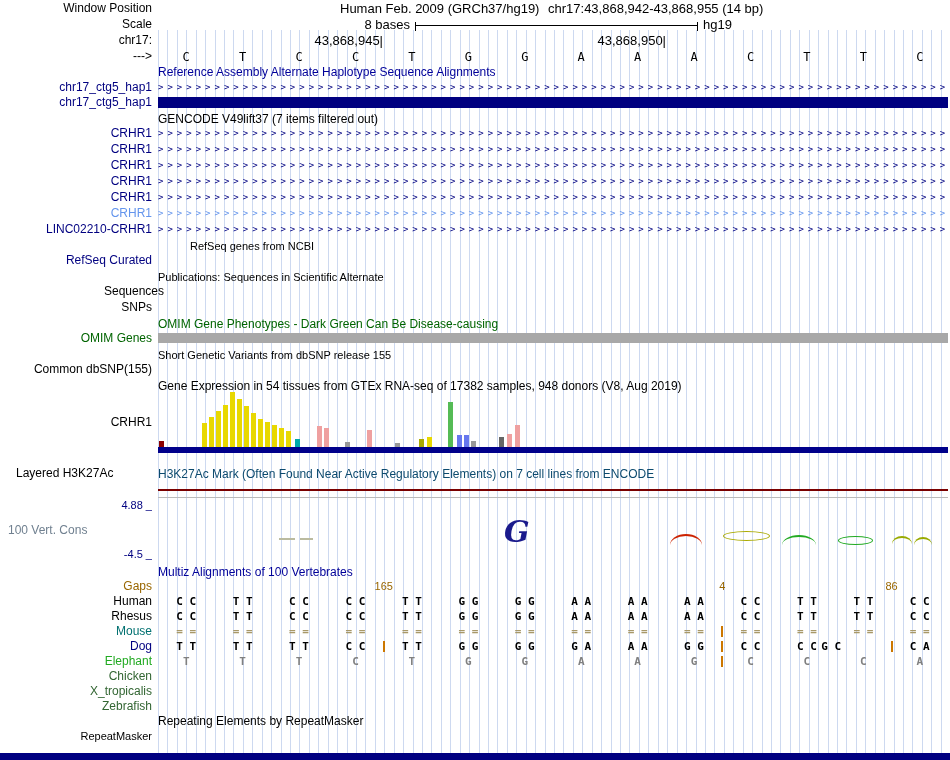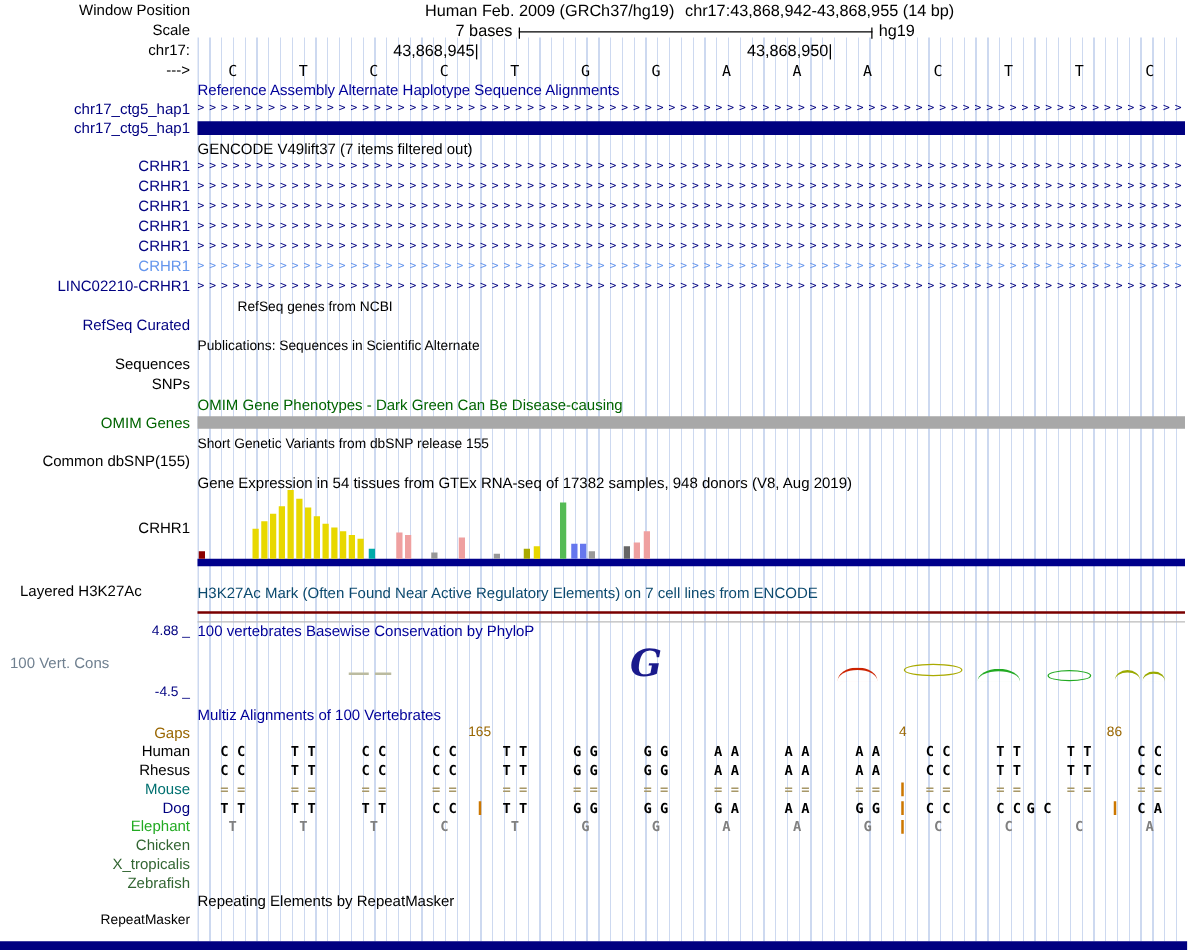--- a/index.html
+++ b/index.html
@@ -29,21 +29,21 @@
 </style>
 </head>
 <body>
 
 <div id="stage">
   <div class="gridlines"></div>
 
   <div class="txt" style="left:340px;top:2px">Human Feb. 2009 (GRCh37/hg19)</div>
   <div class="txt" style="left:548px;top:2px">chr17:43,868,942-43,868,955 (14 bp)</div>
 
-  <div class="txt r" style="left:338px;top:18px;width:72px">7 bases</div>
+  <div class="txt r" style="left:338px;top:18px;width:72px">8 bases</div>
   <div class="scalebar" style="left:415px;top:25px;width:283px">
       <i class="tl"></i>
       <i class="tr"></i>
     </div>
   <div class="txt" style="left:703px;top:18px">hg19</div>
 
   <div class="txt r" style="left:280px;top:34px;width:103px">43,868,945|</div>
   <div class="txt r" style="left:563px;top:34px;width:103px">43,868,950|</div>
 
   <div class="hbar" style="top: 333px; height: 10px; background: rgb(168, 168, 168);"></div>
@@ -59,40 +59,39 @@
     <div class="lbl" style="top: 81px; color: rgb(0, 0, 128); font-size: 12px;">chr17_ctg5_hap1</div>
     <div class="lbl" style="top: 96px; color: rgb(0, 0, 128); font-size: 12px;">chr17_ctg5_hap1</div>
     <div class="lbl" style="top: 127px; color: rgb(0, 0, 128); font-size: 12px;">CRHR1</div>
     <div class="lbl" style="top: 143px; color: rgb(0, 0, 128); font-size: 12px;">CRHR1</div>
     <div class="lbl" style="top: 159px; color: rgb(0, 0, 128); font-size: 12px;">CRHR1</div>
     <div class="lbl" style="top: 175px; color: rgb(0, 0, 128); font-size: 12px;">CRHR1</div>
     <div class="lbl" style="top: 191px; color: rgb(0, 0, 128); font-size: 12px;">CRHR1</div>
     <div class="lbl" style="top: 207px; color: rgb(100, 149, 237); font-size: 12px;">CRHR1</div>
     <div class="lbl" style="top: 223px; color: rgb(0, 0, 128); font-size: 12px;">LINC02210-CRHR1</div>
     <div class="lbl" style="top: 254px; color: rgb(0, 0, 128); font-size: 12px;">RefSeq Curated</div>
-    <div class="lbl" style="top: 285px; color: rgb(0, 0, 0); font-size: 12px;">Sequences</div>
+    <div class="lbl" style="top: 285px; color: rgb(0, 0, 0); font-size: 12px; padding-left: 12px;">Sequences</div>
     <div class="lbl" style="top: 301px; color: rgb(0, 0, 0); font-size: 12px;">SNPs</div>
     <div class="lbl" style="top: 332px; color: rgb(0, 100, 0); font-size: 12px;">OMIM Genes</div>
     <div class="lbl" style="top: 363px; color: rgb(0, 0, 0); font-size: 12px;">Common dbSNP(155)</div>
     <div class="lbl" style="top: 416px; color: rgb(0, 0, 0); font-size: 12px;">CRHR1</div>
     <div class="lbl la" style="top: 467px; color: rgb(0, 0, 0); font-size: 12px; padding-left: 16px;">Layered H3K27Ac</div>
     <div class="lbl" style="top: 499px; color: rgb(0, 0, 128); font-size: 11px;">4.88 _</div>
     <div class="lbl la" style="top: 524px; color: rgb(112, 128, 144); font-size: 12px;">100 Vert. Cons</div>
     <div class="lbl" style="top: 548px; color: rgb(0, 0, 128); font-size: 11px;">-4.5 _</div>
     <div class="lbl" style="top: 580px; color: rgb(153, 102, 0); font-size: 12px;">Gaps</div>
     <div class="lbl" style="top: 730px; color: rgb(0, 0, 0); font-size: 11px;">RepeatMasker</div>
     <div class="hdr" style="top: 66px; color: rgb(0, 0, 153); font-size: 12px;">Reference Assembly Alternate Haplotype Sequence Alignments</div>
     <div class="hdr" style="top: 113px; color: rgb(0, 0, 0); font-size: 12px;">GENCODE V49lift37 (7 items filtered out)</div>
     <div class="hdr" style="top: 240px; color: rgb(0, 0, 0); font-size: 11px; padding-left: 32px;">RefSeq genes from NCBI</div>
     <div class="hdr" style="top: 271px; color: rgb(0, 0, 0); font-size: 11px;">Publications: Sequences in Scientific Alternate</div>
     <div class="hdr" style="top: 318px; color: rgb(0, 100, 0); font-size: 12px;">OMIM Gene Phenotypes - Dark Green Can Be Disease-causing</div>
     <div class="hdr" style="top: 349px; color: rgb(0, 0, 0); font-size: 11px;">Short Genetic Variants from dbSNP release 155</div>
     <div class="hdr" style="top: 380px; color: rgb(0, 0, 0); font-size: 12px;">Gene Expression in 54 tissues from GTEx RNA-seq of 17382 samples, 948 donors (V8, Aug 2019)</div>
     <div class="hdr" style="top: 468px; color: #0c4a6e; font-size: 12px;">H3K27Ac Mark (Often Found Near Active Regulatory Elements) on 7 cell lines from ENCODE</div>
-    <div class="hdr" style="top: 499px; color: rgb(0, 0, 153); font-size: 12px;">100 vertebrates Basewise Conservation by PhyloP</div>
     <div class="hdr" style="top: 566px; color: rgb(0, 0, 153); font-size: 12px;">Multiz Alignments of 100 Vertebrates</div>
     <div class="hdr" style="top: 715px; color: rgb(0, 0, 0); font-size: 12px;">Repeating Elements by RepeatMasker</div>
     <div class="base" style="left: 158px; top: 50px; width: 56.4286px;">C</div>
     <div class="base" style="left: 214.429px; top: 50px; width: 56.4286px;">T</div>
     <div class="base" style="left: 270.857px; top: 50px; width: 56.4286px;">C</div>
     <div class="base" style="left: 327.286px; top: 50px; width: 56.4286px;">C</div>
     <div class="base" style="left: 383.714px; top: 50px; width: 56.4286px;">T</div>
     <div class="base" style="left: 440.143px; top: 50px; width: 56.4286px;">G</div>
     <div class="base" style="left: 496.571px; top: 50px; width: 56.4286px;">G</div>
     <div class="base" style="left: 553px; top: 50px; width: 56.4286px;">A</div>

